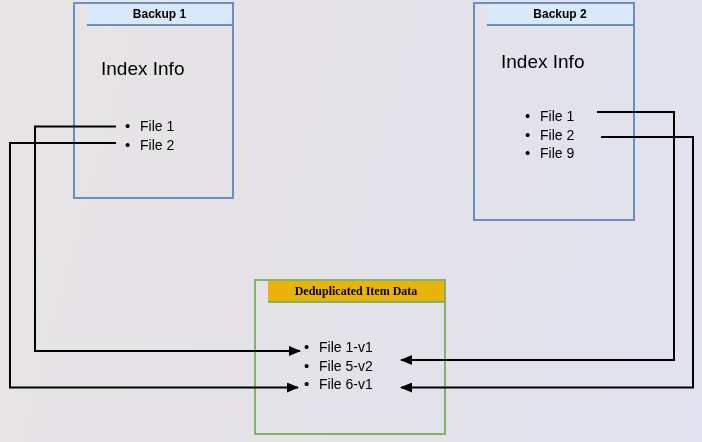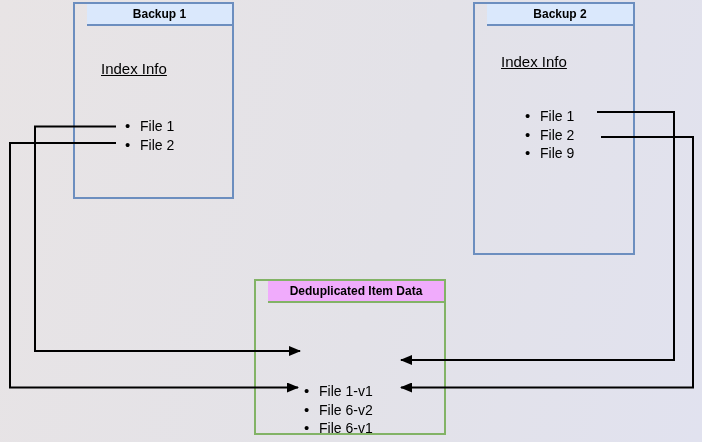--- a/index.html
+++ b/index.html
@@ -20,48 +20,48 @@
   .box.blue{border-color:#6c8ebf;}
   .box.green{border-color:#82b366;}
   .box-header{
     height:22px;
     display:flex;align-items:center;justify-content:center;
     font-weight:bold;font-size:12px;color:#000;
     border-bottom:2px solid;
     box-sizing:border-box;
   }
   .blue .box-header{background:#dae8fc;border-bottom-color:#6c8ebf;}
-  .green .box-header{background:#f0abfc;border-bottom-color:#82b366;}
+  .green .box-header{background:#eab308;border-bottom-color:#82b366;font-family:Liberation Serif, serif;}
   .subtitle{
     position:absolute;
-    font-size:15px;color:#000;line-height:16px;white-space:nowrap;text-decoration:underline;
+    font-size:19px;color:#000;line-height:16px;white-space:nowrap;
   }
   ul.file-list{
     position:absolute;margin:0;padding:0;list-style:none;
   }
   ul.file-list li{
     position:relative;
     padding-left:15px;
     font-size:14px;line-height:18.5px;height:18.5px;
     color:#000;white-space:nowrap;
   }
   ul.file-list li::before{
     content:"\2022";
     position:absolute;left:0;top:0;
     font-size:15px;
   }
   .dedup-list li{font-size:15px;}
   #backup1{left:73px;top:2px;width:161px;height:197px;}
-  #backup2{left:473px;top:2px;width:162px;height:253px;}
+  #backup2{left:473px;top:2px;width:162px;height:219px;}
   #dedup{left:254px;top:279px;width:192px;height:156px;}
   #backup1 .subtitle{left:26px;top:57px;}
   #backup2 .subtitle{left:26px;top:50px;}
   #backup1 ul.file-list{left:50px;top:113px;}
   #backup2 ul.file-list{left:50px;top:103px;}
-  #dedup ul.file-list{left:48px;top:57px;margin-top:44px;}
+  #dedup ul.file-list{left:48px;top:57px;}
   svg.connectors{position:absolute;left:0;top:0;pointer-events:none;}
 </style>
 </head>
 <body>
 
 <div class="canvas">
 
   <div class="box blue" id="backup1">
     <div class="box-header">Backup 1</div>
     <div class="subtitle">Index Info</div>
@@ -78,21 +78,21 @@
       <li>File 1</li>
       <li>File 2</li>
       <li>File 9</li>
     </ul>
   </div>
 
   <div class="box green" id="dedup">
     <div class="box-header">Deduplicated Item Data</div>
     <ul class="file-list dedup-list">
       <li>File 1-v1</li>
-      <li>File 6-v2</li>
+      <li>File 5-v2</li>
       <li>File 6-v1</li>
     </ul>
   </div>
 
   <svg class="connectors" width="702" height="442" viewBox="0 0 702 442">
     <defs>
       <marker id="arrowhead" markerUnits="userSpaceOnUse" markerWidth="12" markerHeight="10" refX="11" refY="5" orient="auto">
         <path d="M0,0 L12,5 L0,10 Z" fill="#000000"></path>
       </marker>
     </defs>

